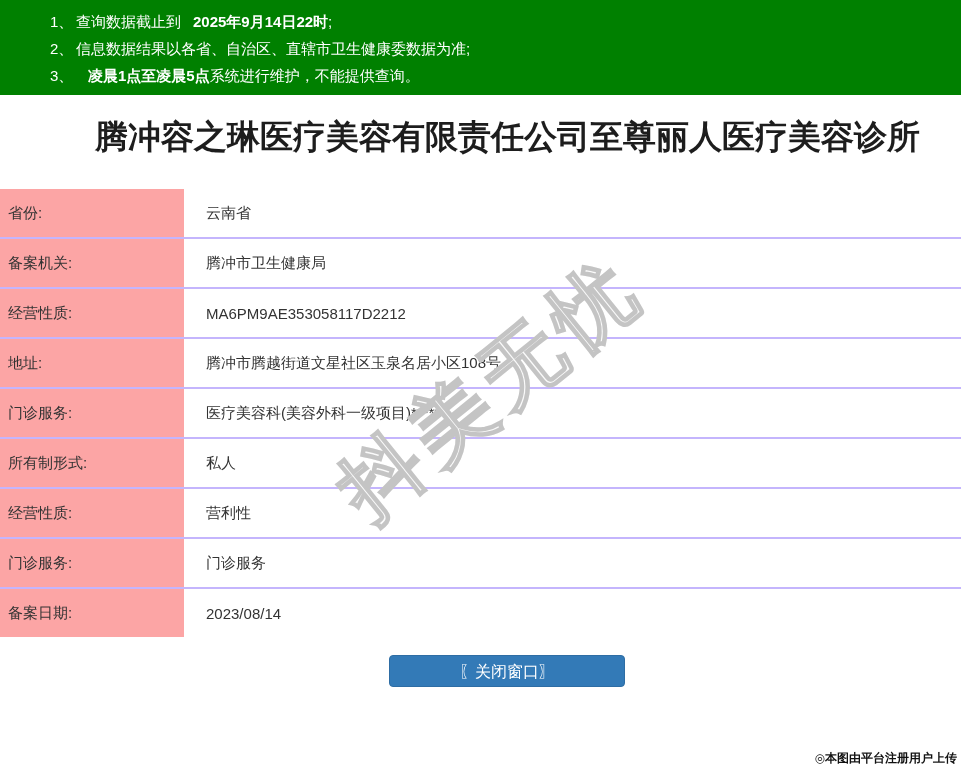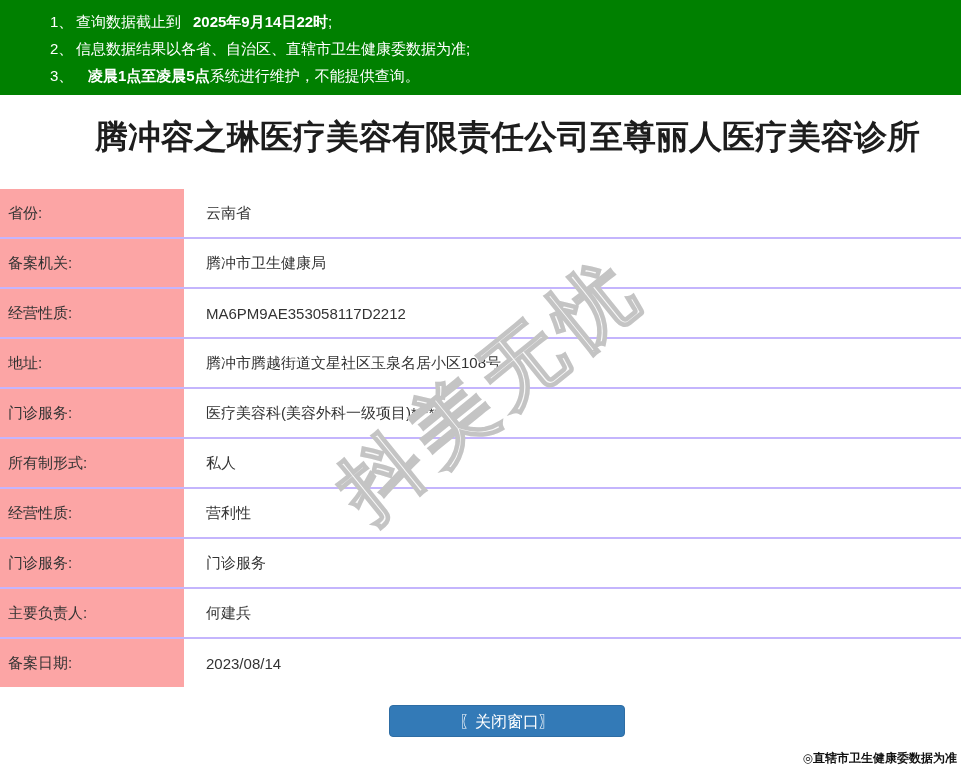--- a/index.html
+++ b/index.html
@@ -114,29 +114,25 @@
     </tr>
     <tr>
       <td class="label-cell">经营性质:</td>
       <td class="value-cell">营利性</td>
     </tr>
     <tr>
       <td class="label-cell">门诊服务:</td>
       <td class="value-cell">门诊服务</td>
     </tr>
     <tr>
-      <td class="label-cell">主要负责人:</td>
-      <td class="value-cell">何建兵</td>
-    </tr>
-    <tr>
       <td class="label-cell">备案日期:</td>
       <td class="value-cell">2023/08/14</td>
     </tr>
   </tbody>
 </table>
 
 <div class="btn-row">
   <button class="close-btn">〖关闭窗口〗</button>
 </div>
 
 <div class="watermark">抖美无忧</div>
 
-<div class="attribution">◎直辖市卫生健康委数据为准</div>
+<div class="attribution">◎本图由平台注册用户上传</div>
 
 </body></html>

